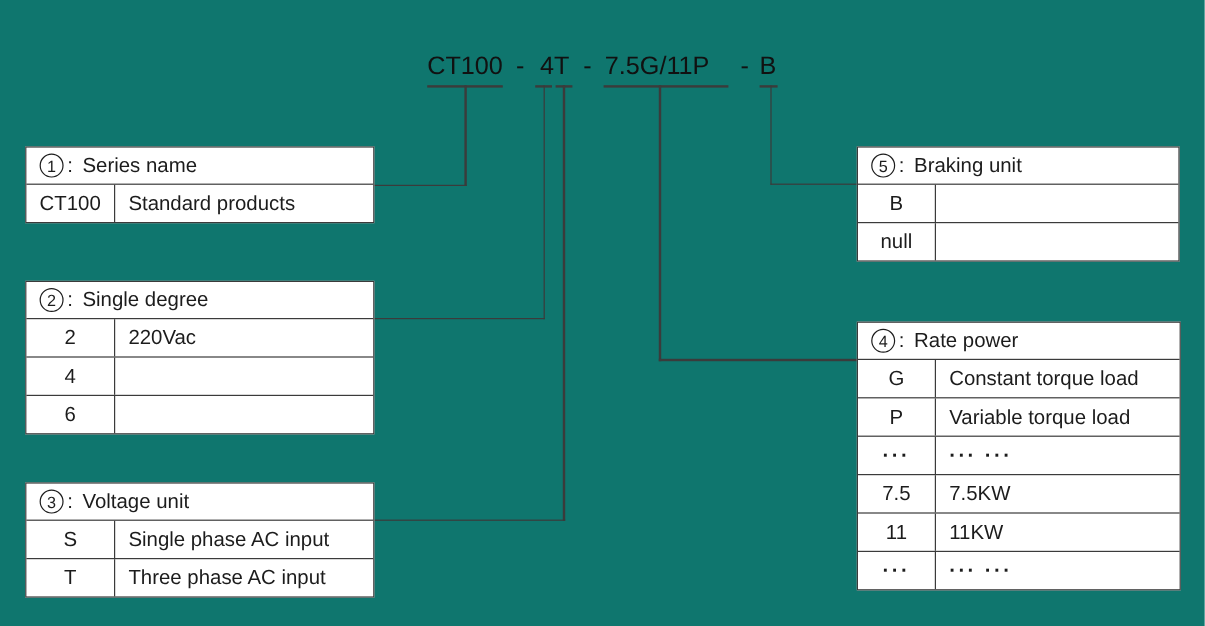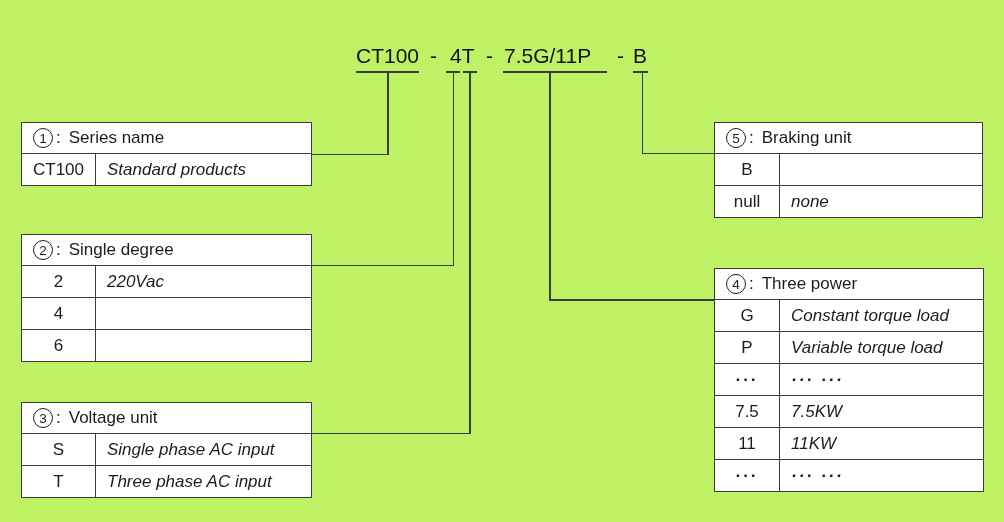--- a/index.html
+++ b/index.html
@@ -1,17 +1,17 @@
 <!DOCTYPE html>
 <html><head>
 <meta charset="utf-8">
 <style>
   html,body{margin:0;padding:0;background:#ffffff;}
   .canvas{
-    position:relative;width:1004px;height:522px;background:#bef264;
+    position:relative;width:1004px;height:522px;background:#0f766e;
     font-family:"Liberation Sans","DejaVu Sans",sans-serif;color:#1c1c1c;
     overflow:hidden;
   }
   .model-code{position:absolute;top:45px;font-size:21px;line-height:1;white-space:pre;color:#111;}
   .hline{position:absolute;height:1.5px;background:#3b3b3b;}
   .vline{position:absolute;width:1.5px;background:#3b3b3b;}
   .underline{position:absolute;height:2px;background:#3b3b3b;top:71px;}
   .lookup-table{position:absolute;border:1.5px solid #3b3b3b;background:#fff;box-sizing:content-box;}
   .lt-header{height:30px;display:flex;align-items:center;padding-left:11px;font-size:17px;}
   .circled{
@@ -20,21 +20,21 @@
     font-size:13.5px;flex:none;margin-right:3px;
   }
   .colon{margin-right:8px;}
   .lt-row{display:flex;border-top:1.5px solid #3b3b3b;height:31px;font-size:17px;}
   .lt-key{
     flex:none;border-right:1.5px solid #3b3b3b;box-sizing:content-box;
     display:flex;align-items:center;justify-content:center;
   }
   .left-table .lt-key{width:73px;}
   .right-table .lt-key{width:64px;}
-  .lt-desc{flex:1;display:flex;align-items:center;padding-left:11px;overflow:hidden;white-space:nowrap;font-style:italic;}
+  .lt-desc{flex:1;display:flex;align-items:center;padding-left:11px;overflow:hidden;white-space:nowrap;}
   .dots{letter-spacing:2px;font-weight:bold;}
 </style>
 </head>
 <body>
 
 <div class="canvas">
 
   <span class="model-code" style="left:356px">CT100</span>
   <span class="model-code" style="left:430px">-</span>
   <span class="model-code" style="left:450px">4T</span>
@@ -111,29 +111,28 @@
     <div class="lt-header">
       <span class="circled">5</span>
       <span class="colon">:</span>
       <span>Braking unit</span>
     </div>
     <div class="lt-row">
       <div class="lt-key">B</div>
     </div>
     <div class="lt-row">
       <div class="lt-key">null</div>
-      <div class="lt-desc">none</div>
     </div>
   </div>
 
   <div class="lookup-table right-table" style="left:714px;top:268px;width:268px">
     <div class="lt-header">
       <span class="circled">4</span>
       <span class="colon">:</span>
-      <span>Three power</span>
+      <span>Rate power</span>
     </div>
     <div class="lt-row">
       <div class="lt-key">G</div>
       <div class="lt-desc">Constant torque load</div>
     </div>
     <div class="lt-row">
       <div class="lt-key">P</div>
       <div class="lt-desc">Variable torque load</div>
     </div>
     <div class="lt-row">

